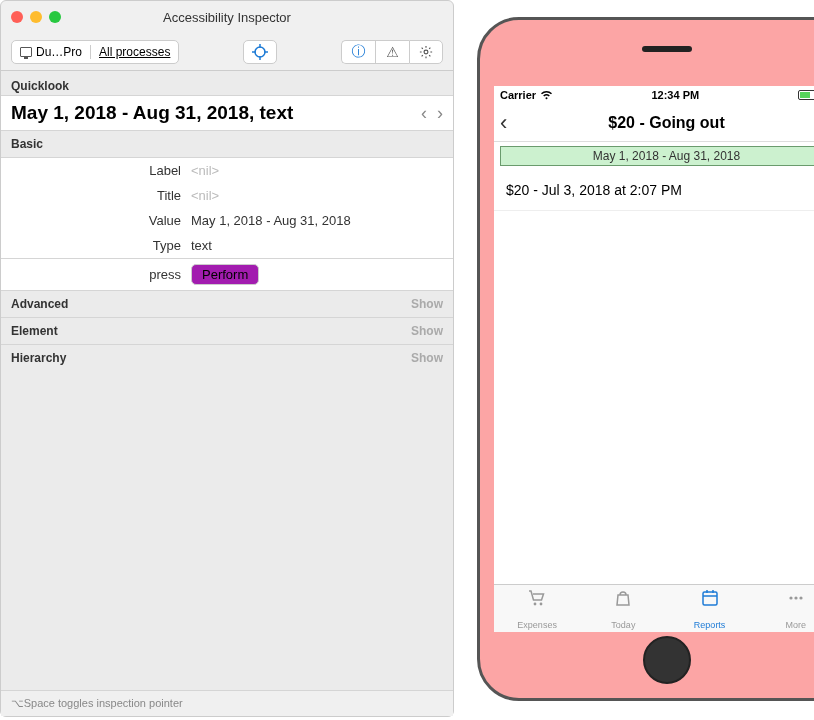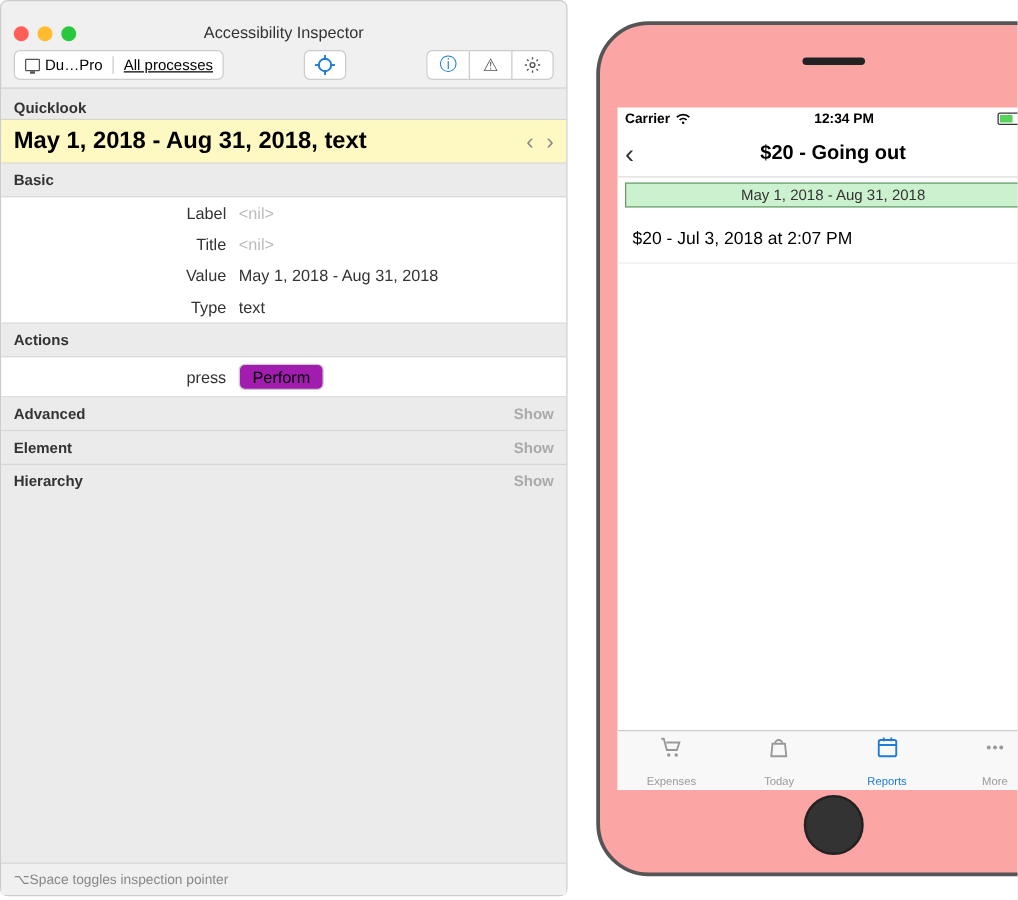--- a/index.html
+++ b/index.html
@@ -1,20 +1,20 @@
 <!DOCTYPE html>
 <html><head>
 <meta charset="utf-8">
 <style>
 * { box-sizing: border-box; margin: 0; padding: 0; }
 body { font-family: -apple-system, BlinkMacSystemFont, "Helvetica Neue", sans-serif; background: #fff; width: 814px; height: 720px; position: relative; }
 
 
 .inspector-window { position: absolute; left: 0; top: 0; width: 454px; height: 717px; border: 1px solid #ccc; border-radius: 6px; background: #f0f0f0; display: flex; flex-direction: column; }
-.titlebar { height: 32px; display: flex; align-items: flex-end; padding: 0 10px; position: relative; }
+.titlebar { height: 32px; display: flex; align-items: center; padding: 0 10px; position: relative; }
 .traffic-lights { display: flex; gap: 7px; }
 .tl { width: 12px; height: 12px; border-radius: 50%; }
 .tl.red { background: #ff5f57; }
 .tl.yellow { background: #febc2e; }
 .tl.green { background: #28c840; }
 .window-title { position: absolute; left: 0; right: 0; text-align: center; font-size: 13px; color: #333; }
 
 .toolbar-row { height: 38px; display: flex; align-items: center; padding: 0 10px; gap: 4px; border-bottom: 1px solid #ccc; }
 .breadcrumb-pill { display: flex; align-items: center; background: #fff; border: 1px solid #ccc; border-radius: 5px; height: 24px; font-size: 12px; overflow: hidden; }
 .crumb { padding: 0 8px; display: flex; align-items: center; gap: 4px; }
@@ -23,21 +23,21 @@
 .monitor-icon::after { content:""; position:absolute; bottom:-3px; left:3px; width:4px; height:2px; background:#555; }
 .spacer { flex: 1; }
 .tb-btn { width: 34px; height: 24px; background: #fff; border: 1px solid #ccc; border-radius: 5px; display: flex; align-items: center; justify-content: center; font-size: 14px; color: #555; }
 .tb-btn.target-active { color: #1e7bd6; }
 .tb-group { display:flex; }
 .tb-group .tb-btn { border-radius: 0; border-right: none; }
 .tb-group .tb-btn:first-child { border-radius: 5px 0 0 5px; }
 .tb-group .tb-btn:last-child { border-radius: 0 5px 5px 0; border-right: 1px solid #ccc; }
 
 .quicklook-bar { padding: 8px 10px 2px; font-size: 12px; font-weight: 600; color: #333; background: #ebebeb; }
-.quicklook-row { display: flex; align-items: center; background: #fef9c3; border-top: 1px solid #d5d5d5; border-bottom: 1px solid #d5d5d5; padding: 6px 10px; }
+.quicklook-row { display: flex; align-items: center; background: #ffffff; border-top: 1px solid #d5d5d5; border-bottom: 1px solid #d5d5d5; padding: 6px 10px; }
 .quicklook-text { font-size: 19px; font-weight: 700; flex:1; }
 .nav-arrows { color: #888; font-size: 18px; display:flex; gap:10px; }
 
 .section-header { font-size: 12px; font-weight: 600; color: #333; background: #ebebeb; border-bottom: 1px solid #d5d5d5; padding: 6px 10px; display: flex; justify-content: space-between; align-items:center; }
 .show-btn { color: #aaa; font-size: 12px; font-weight:600; }
 .props { background: #fff; border-bottom: 1px solid #d5d5d5; }
 .prop-row { display: flex; padding: 5px 10px; font-size: 13px; align-items: center; }
 .prop-label { width: 180px; text-align: right; padding-right: 10px; color: #333; }
 .prop-value { color: #333; }
 .prop-value.nil { color: #bbb; }
@@ -141,23 +141,20 @@
       <div class="prop-row">
           <div class="prop-label">Value</div>
           <div class="prop-value">May 1, 2018 - Aug 31, 2018</div>
         </div>
       <div class="prop-row">
           <div class="prop-label">Type</div>
           <div class="prop-value">text</div>
         </div>
     </div>
 
-    <div class="section-header">
-        <span>Actions</span>
-      </div>
     <div class="props">
       <div class="prop-row">
         <div class="prop-label">press</div>
         <button class="perform-btn">Perform</button>
       </div>
     </div>
 
     <div class="section-header">
         <span>Advanced</span>
         <span class="show-btn">Show</span>

